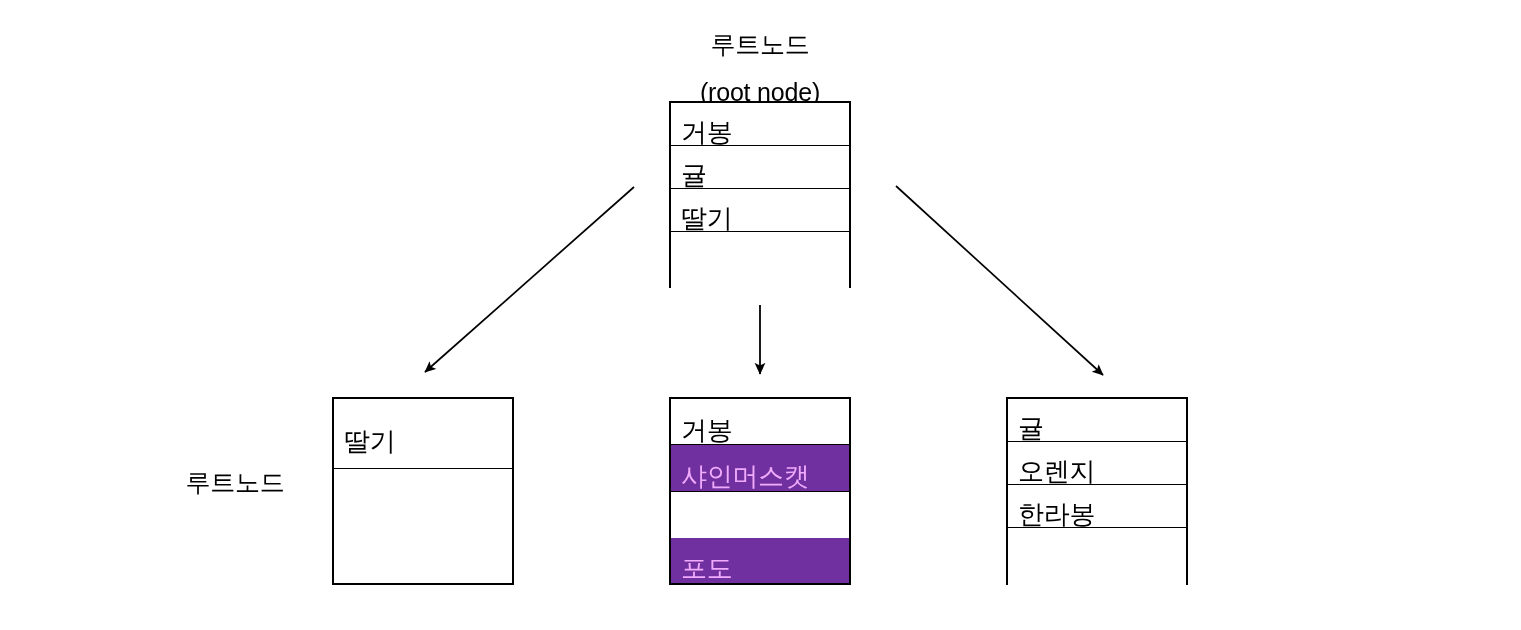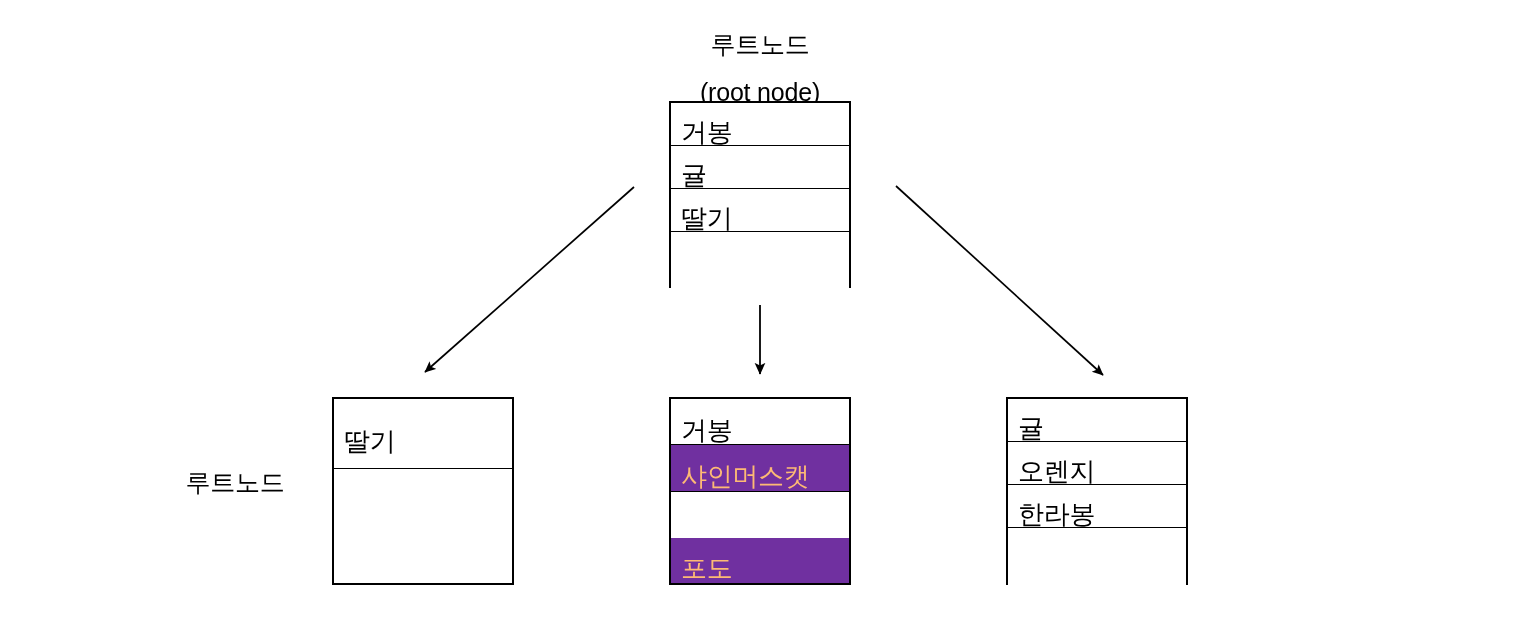--- a/index.html
+++ b/index.html
@@ -68,21 +68,21 @@
     letter-spacing: -0.3px;
     background: #ffffff;
     color: #000000;
   }
   .node-cell:last-child {
     border-bottom: none;
     margin-top: 46px;
   }
   .node-cell.highlight {
     background: #7030a0;
-    color: #fdba74;
+    color: #f0abfc;
   }
   .node-cell.highlight + .node-cell.highlight {
     border-top: none;
   }
   .node-cell.empty {
     
   }
 
   #node-root   { left: 669px;  top: 101px; width: 182px; height: 187px; }
   #node-leaf-0 { left: 332px;  top: 397px; width: 182px; height: 188px; }

